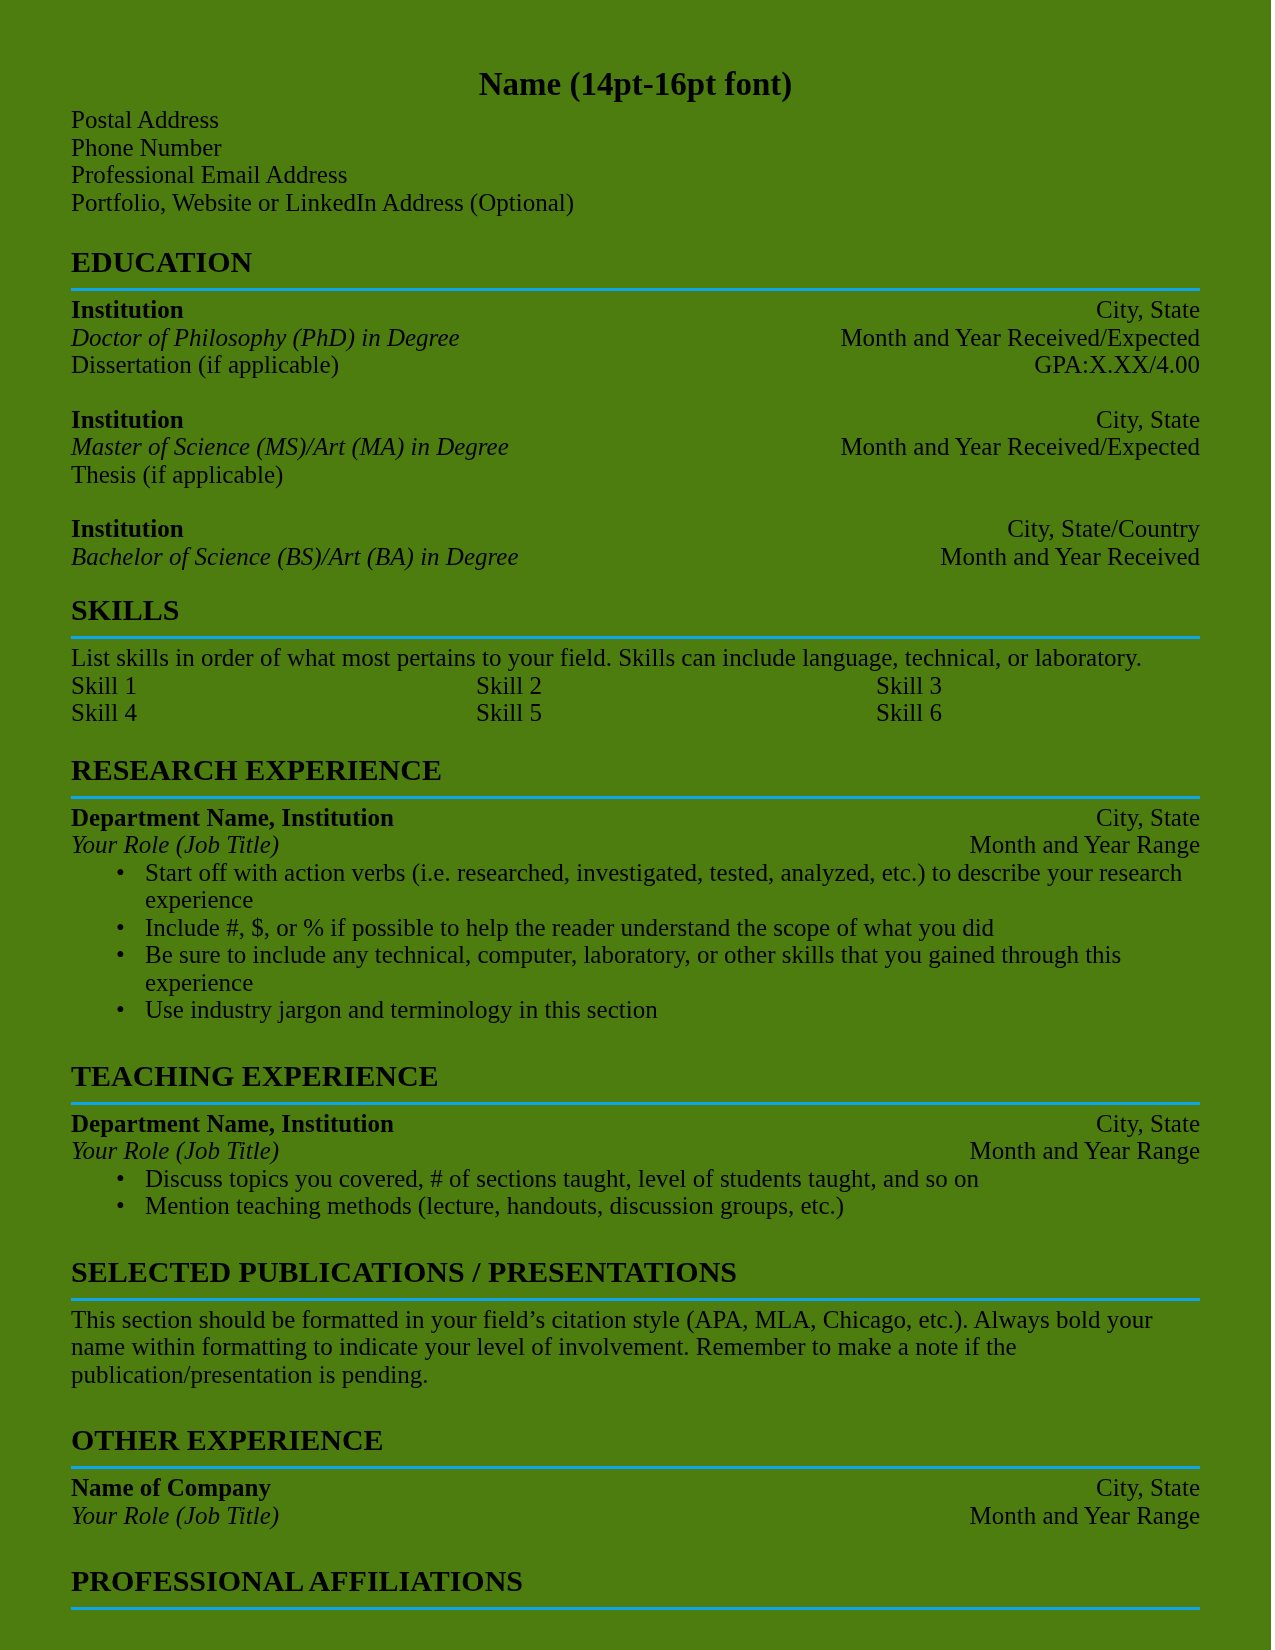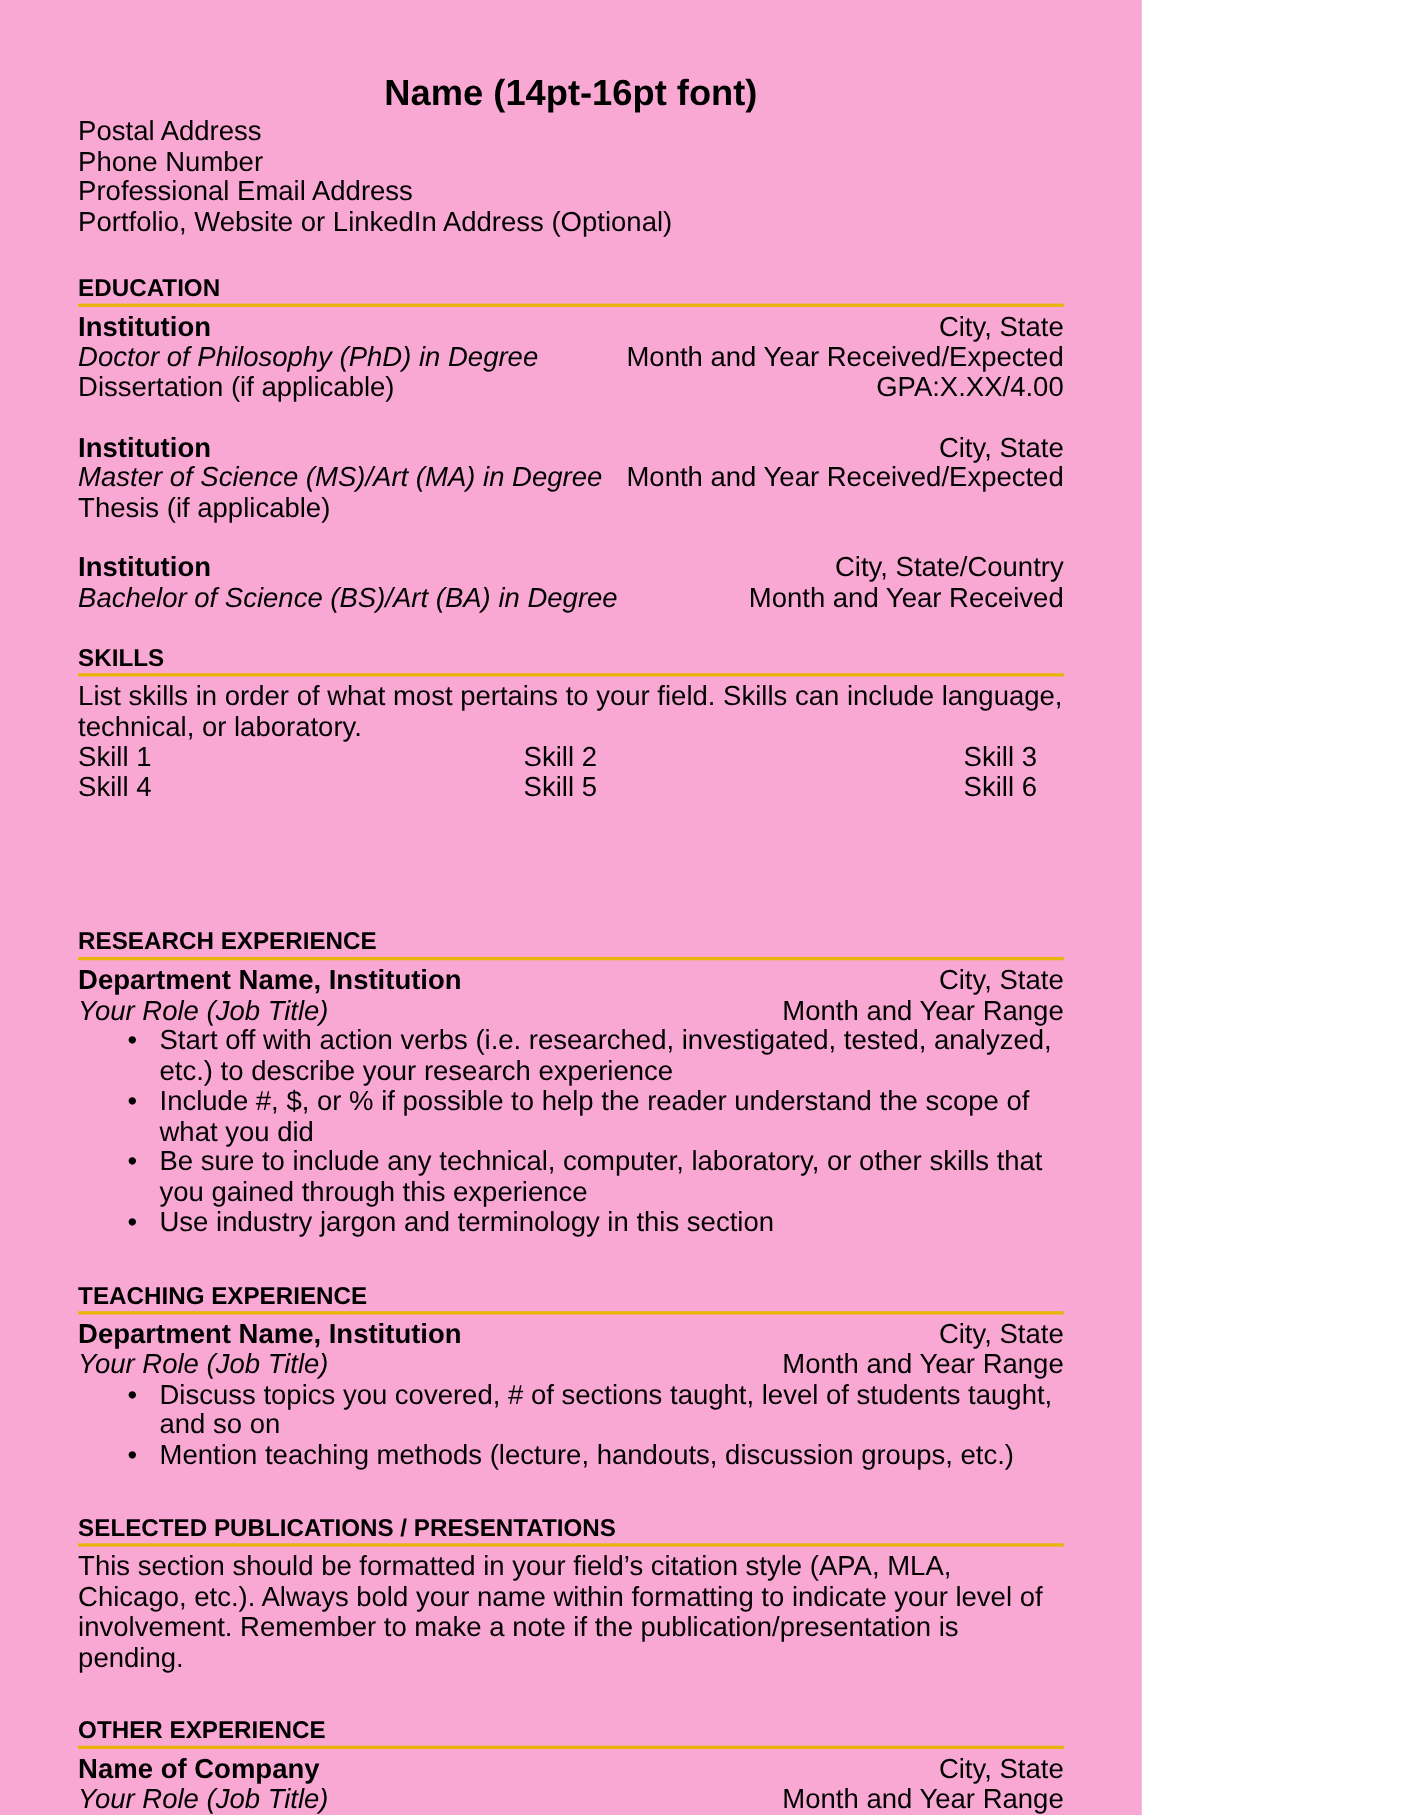--- a/index.html
+++ b/index.html
@@ -1,52 +1,52 @@
 <!DOCTYPE html>
 <html><head>
 <meta charset="utf-8">
 <style>
   html, body { margin: 0; padding: 0; background: #ffffff; }
   .page {
-    width: 1038px;
+    width: 1271px;
     height: 1650px;
     box-sizing: border-box;
     padding: 64px 71px 0 71px;
-    background: #f9a8d4;
+    background: #4d7c0f;
     color: #000000;
-    font-family: Liberation Sans, sans-serif;
+    font-family: Liberation Serif, serif;
     font-size: 25px;
     line-height: 27.5px;
     overflow: hidden;
   }
   .name {
     font-size: 33px;
     line-height: 40px;
     font-weight: bold;
     text-align: center;
     margin: 0 0 2px 0;
   }
   .contact-line { text-align: left; }
 
   section { display: block; }
   .sec-education      { margin-top: 32px; }
   .sec-skills         { margin-top: 26px; }
-  .sec-research       { margin-top: 112px; }
+  .sec-research       { margin-top: 29px; }
   .sec-teaching       { margin-top: 38px; }
   .sec-publications   { margin-top: 38px; }
   .sec-other          { margin-top: 38px; }
   .sec-affiliations   { margin-top: 38px; }
 
   .sec-title {
-    font-size: 22px;
+    font-size: 30px;
     line-height: 28px;
     font-weight: bold;
     margin: 0 0 5px 0;
-    padding-bottom: 0;
-    border-bottom: 3px solid #eab308;
+    padding-bottom: 12px;
+    border-bottom: 3px solid #0ea5e9;
   }
 
   .row { display: flex; justify-content: space-between; }
   .row .left  { text-align: left; }
   .row .right { text-align: center; white-space: nowrap; margin-left: 20px; }
 
   .b { font-weight: bold; }
   .i { font-style: italic; }
 
   .entry { margin-bottom: 27px; }

